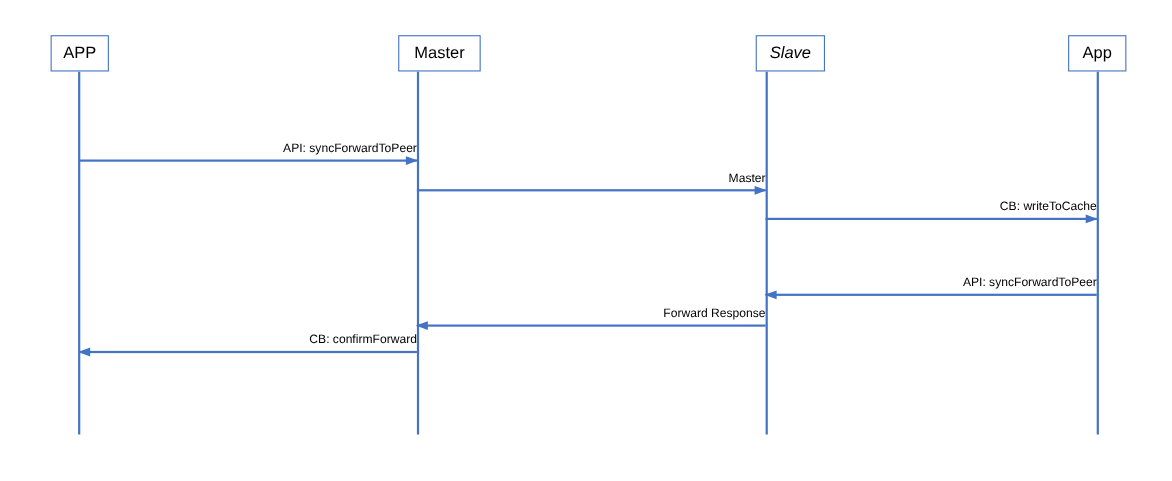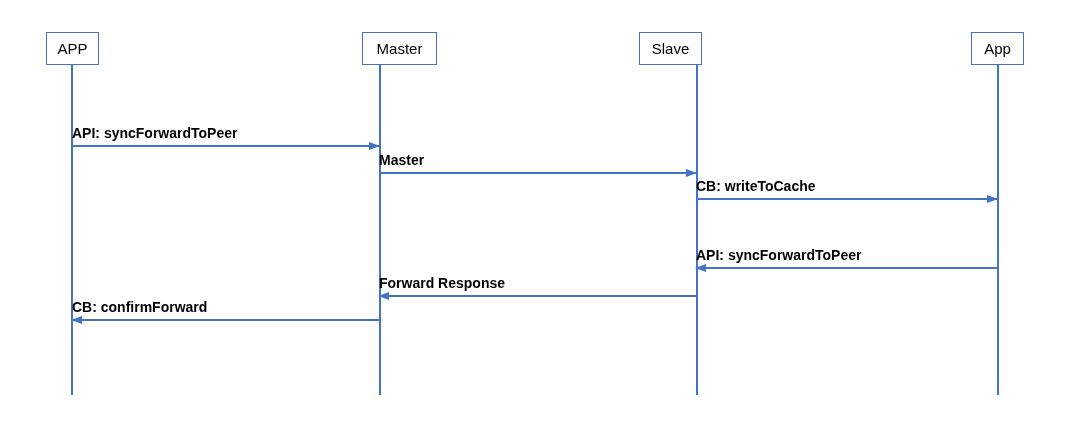--- a/index.html
+++ b/index.html
@@ -43,25 +43,24 @@
   }
   .message {
     position: absolute;
     z-index: 2;
   }
   .msg-label {
     position: absolute;
     left: 0;
     right: 0;
     bottom: 5px;
-    text-align: left;
-    font-size: 14px;
+    text-align: right;
+    font-size: 11px;
     color: var(--text);
     white-space: nowrap;
-    font-weight: bold;
   }
   .msg-line {
     position: absolute;
     left: 0;
     right: 0;
     top: -0.75px;
     height: 1.5px;
     background: var(--accent);
   }
   .arrowhead {
@@ -83,21 +82,21 @@
     border-bottom: 4.5px solid transparent;
   }
 </style>
 </head>
 <body>
 
 <div class="canvas">
 
   <div class="actor-box" style="left:46px; width:53px;">APP</div>
   <div class="actor-box" style="left:362px; width:75px;">Master</div>
-  <div class="actor-box" style="left:639px; width:63px;">Slave</div>
+  <div class="actor-box" style="left:687px; width:63px;font-style:italic;">Slave</div>
   <div class="actor-box" style="left:971px; width:53px;">App</div>
 
   <div class="lifeline" style="left:71px;"></div>
   <div class="lifeline" style="left:379px;"></div>
   <div class="lifeline" style="left:696px;"></div>
   <div class="lifeline" style="left:997px;"></div>
 
   <div class="message" style="left:72px; top:146px; width:307px;">
     <div class="msg-label">API: syncForwardToPeer</div>
     <div class="msg-line"></div>

